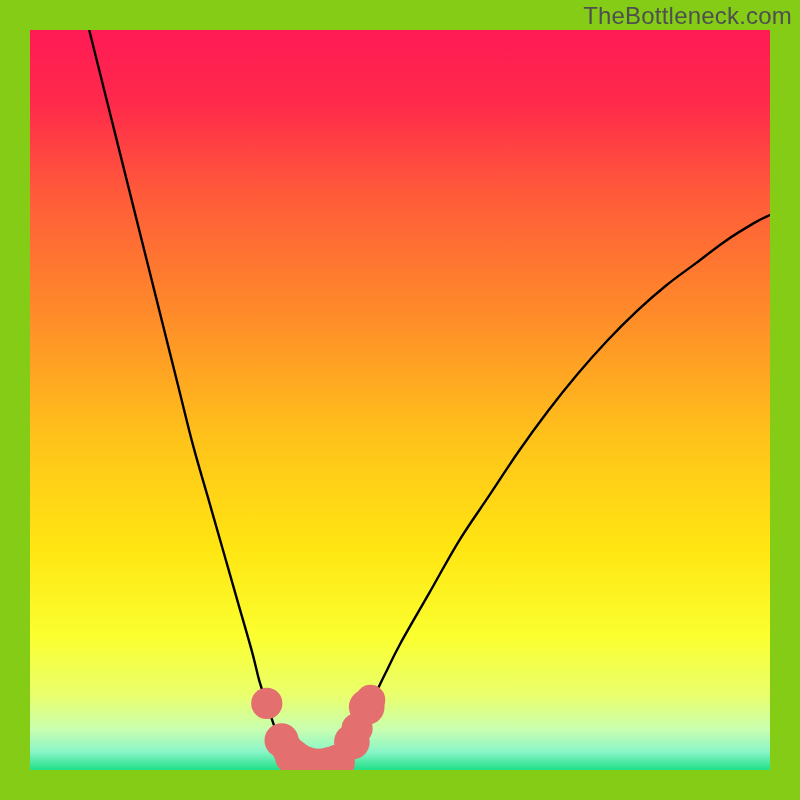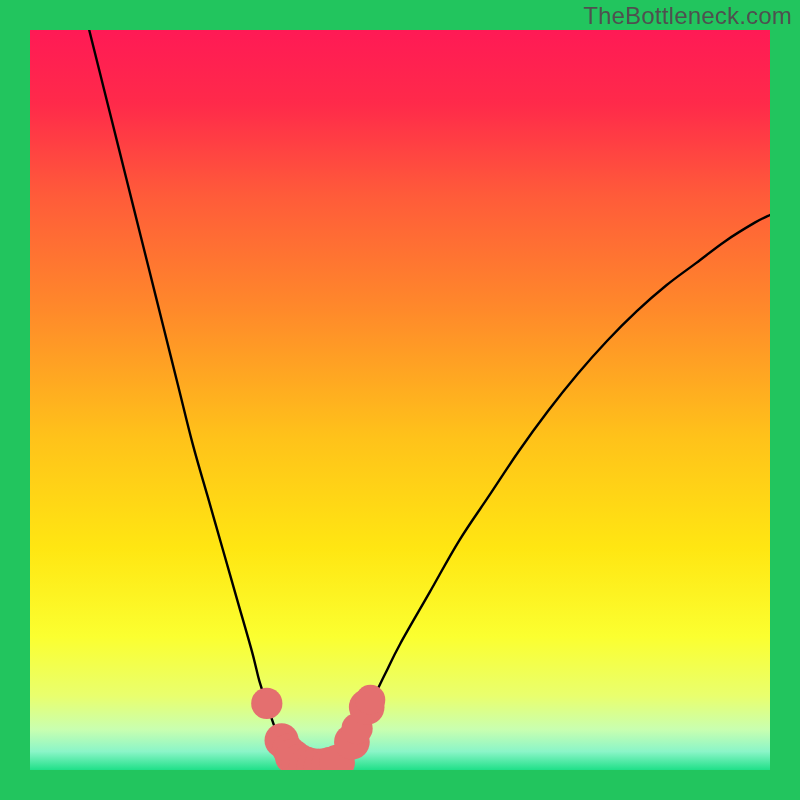--- a/index.html
+++ b/index.html
@@ -7,21 +7,21 @@
     padding: 0;
     width: 800px;
     height: 800px;
     background: #000;
     overflow: hidden;
     font-family: Arial, Helvetica, sans-serif;
   }
   .frame {
     position: absolute;
     inset: 0;
-    background: #22c55e;
+    background: #84cc16;
   }
   .plot {
     position: absolute;
     left: 30px;
     top: 30px;
     width: 740px;
     height: 740px;
     overflow: hidden;
   }
   .watermark {

